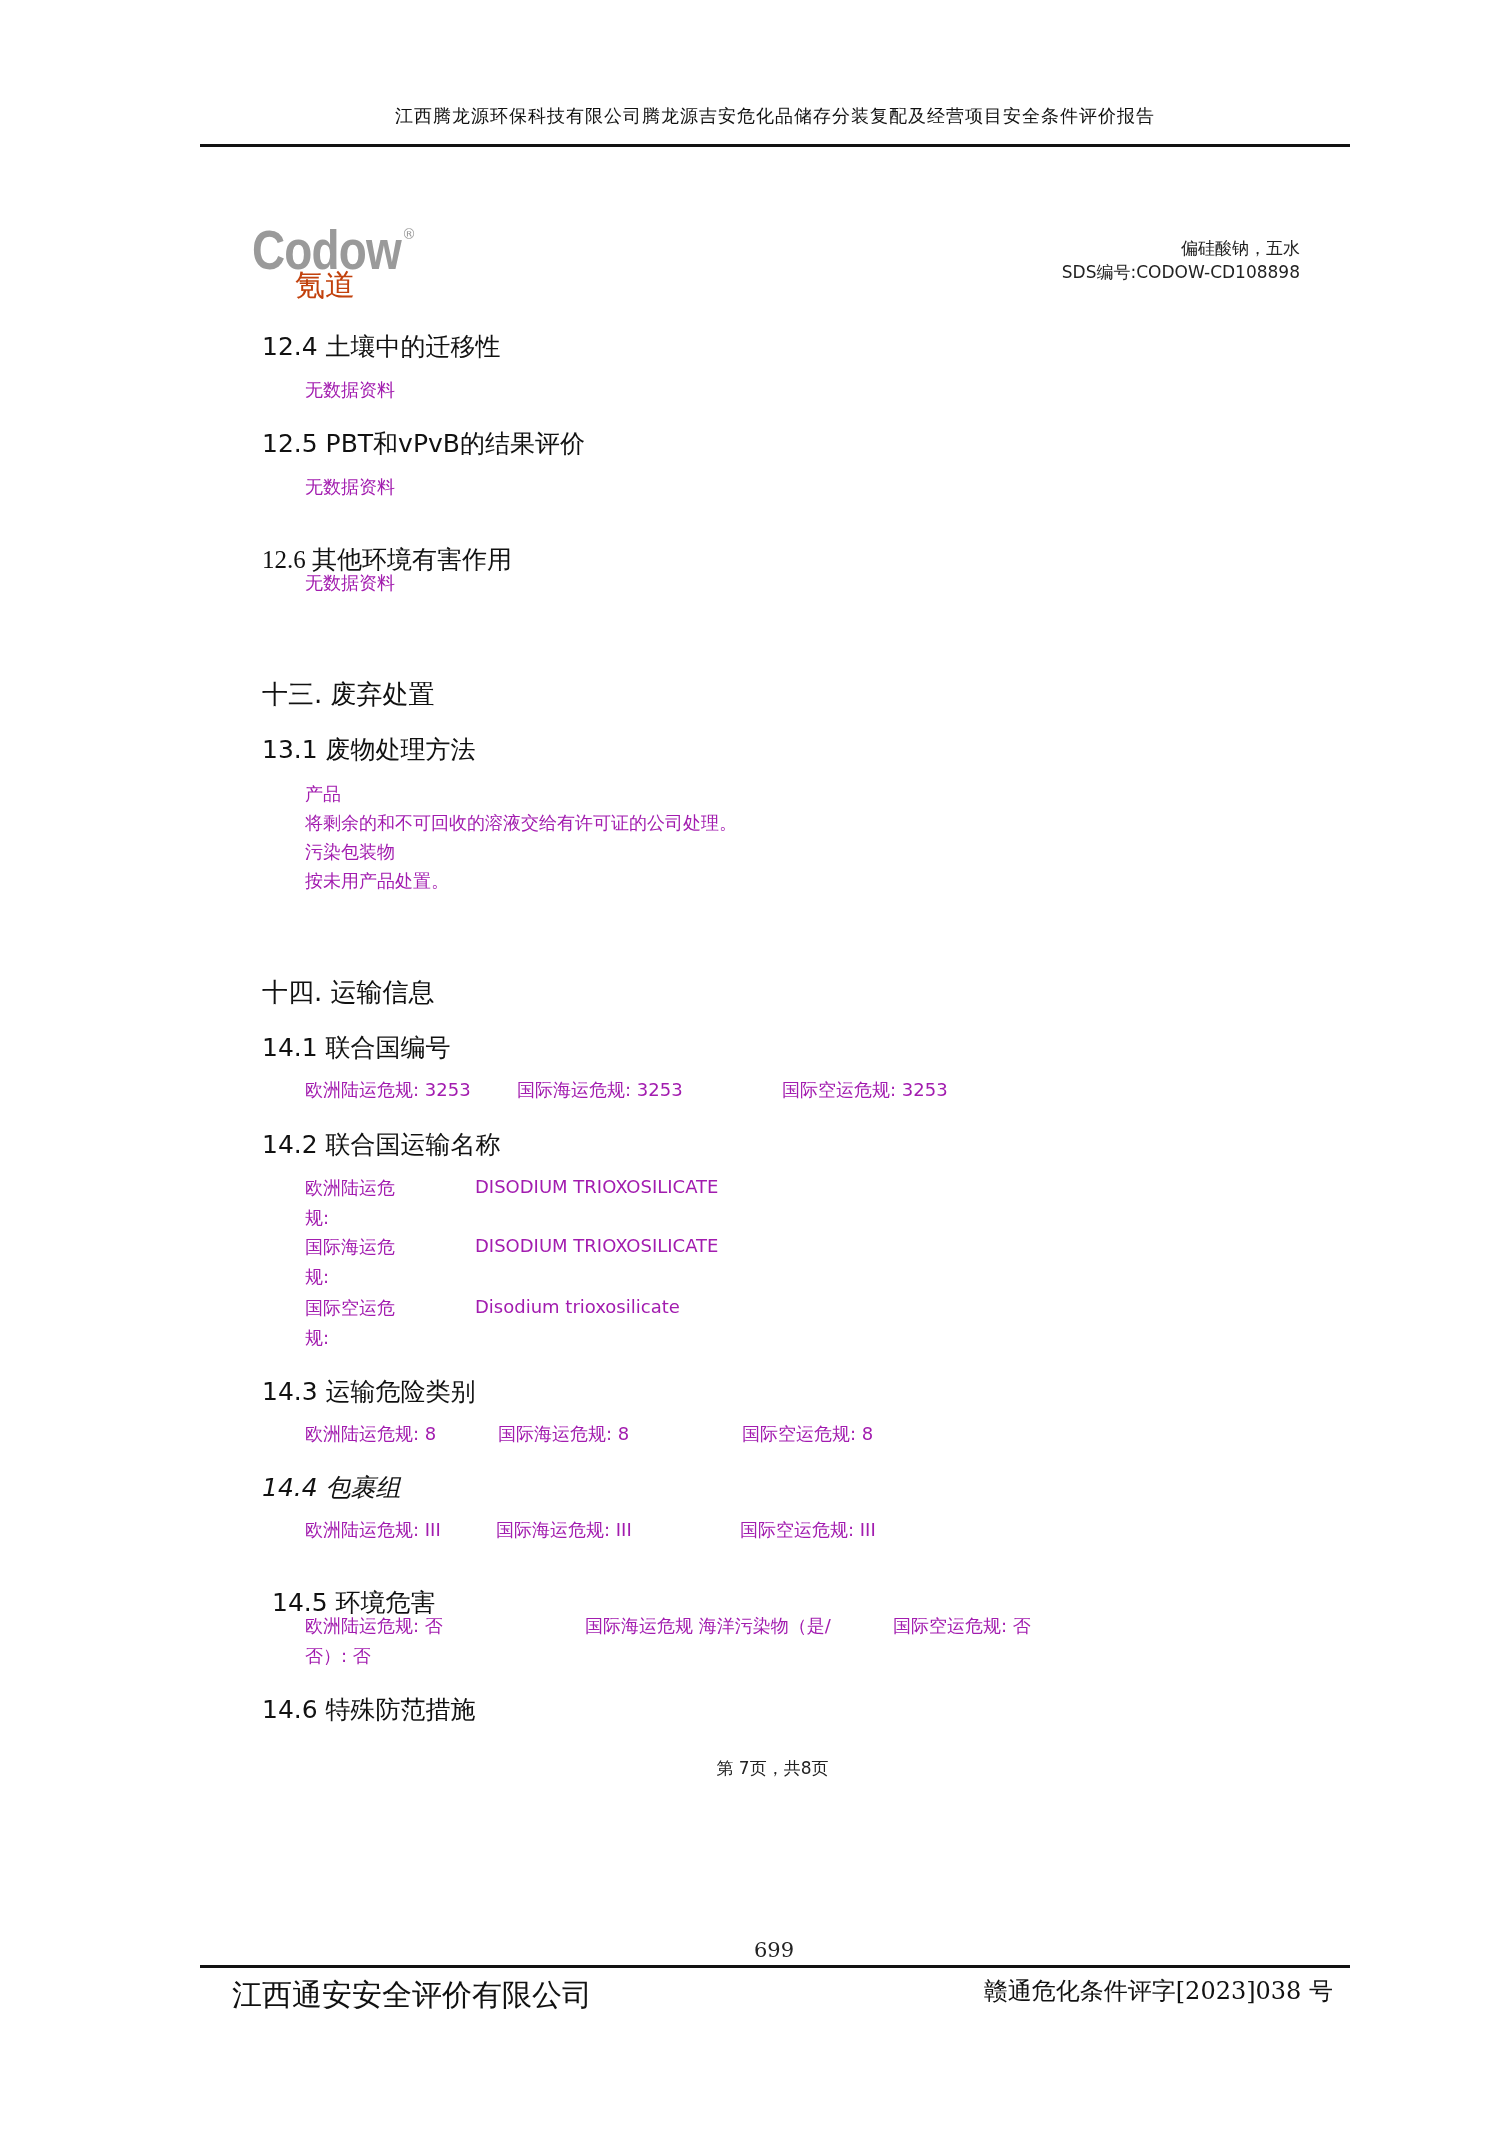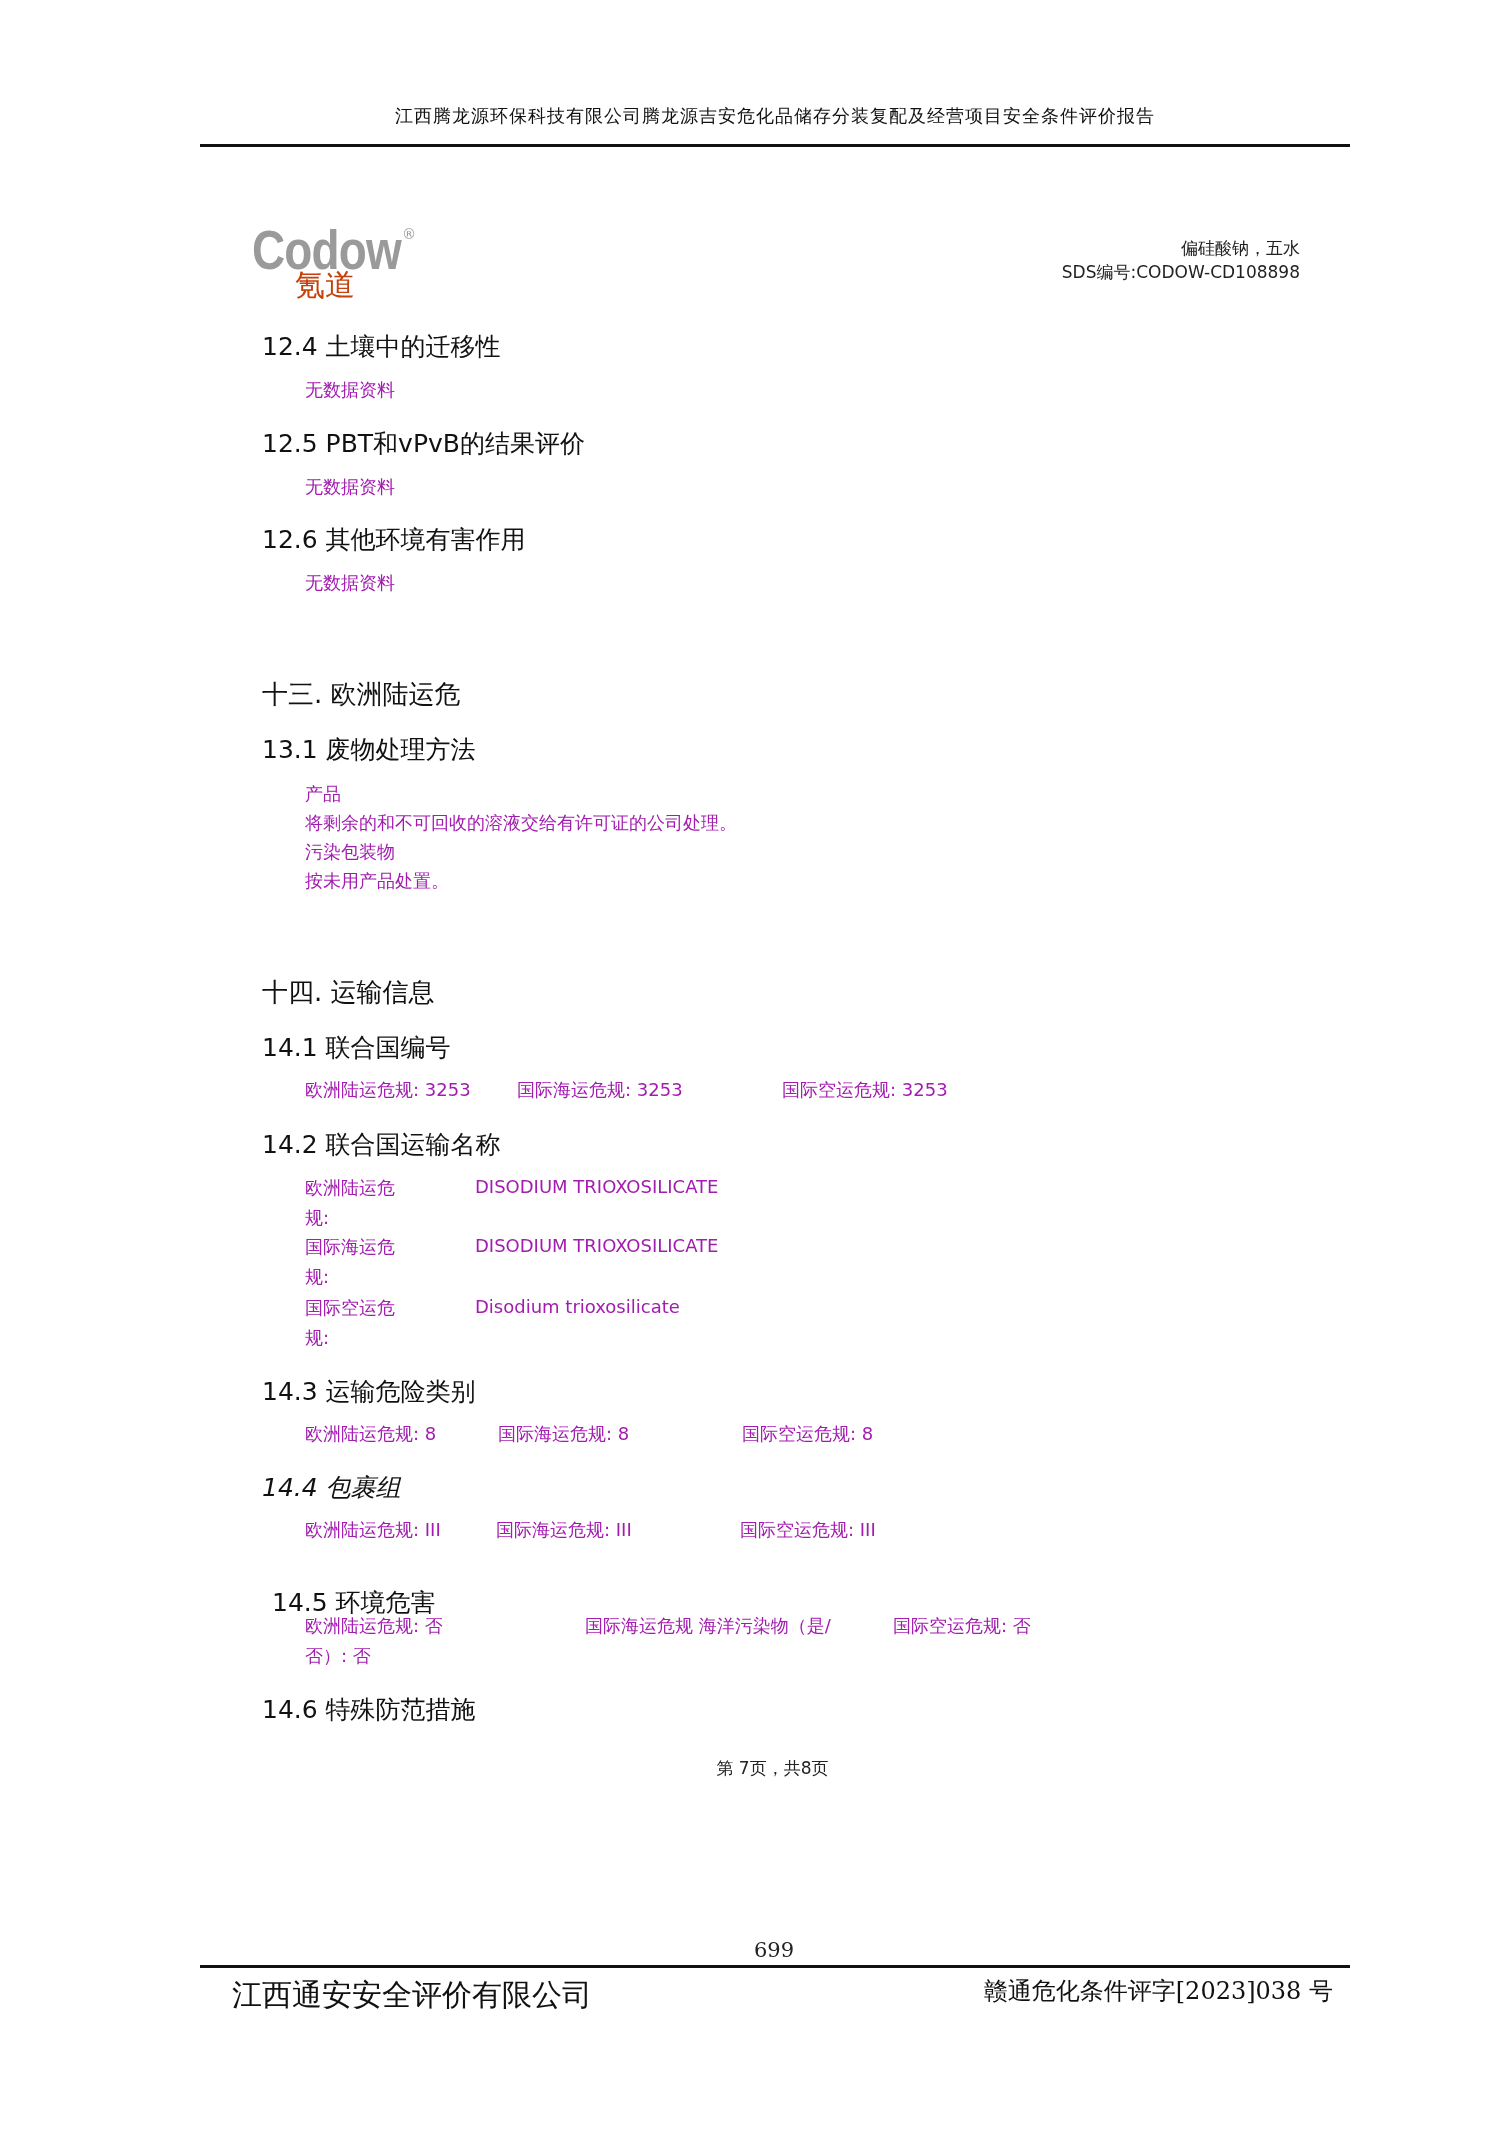--- a/index.html
+++ b/index.html
@@ -42,24 +42,24 @@
 
 <div class="abs product-name">偏硅酸钠，五水</div>
 <div class="abs sds-no">SDS编号:CODOW-CD108898</div>
 
 <div class="abs h2" style="left:262px;top:330px;">12.4 土壤中的迁移性</div>
 <div class="abs body" style="left:305px;top:378px;">无数据资料</div>
 
 <div class="abs h2" style="left:262px;top:427px;">12.5 PBT和vPvB的结果评价</div>
 <div class="abs body" style="left:305px;top:475px;">无数据资料</div>
 
-<div class="abs h2" style="left:262px;top:523px;">12.6 其他环境有害作用</div>
+<div class="abs h2" style="left:262px;top:543px;font-family:Liberation Serif, serif;">12.6 其他环境有害作用</div>
 <div class="abs body" style="left:305px;top:571px;">无数据资料</div>
 
-<div class="abs h1" style="left:262px;top:677px;">十三. 欧洲陆运危</div>
+<div class="abs h1" style="left:262px;top:677px;">十三. 废弃处置</div>
 <div class="abs h2" style="left:262px;top:733px;">13.1 废物处理方法</div>
 <div class="abs body" style="left:305px;top:782px;">产品</div>
 <div class="abs body" style="left:305px;top:811px;">将剩余的和不可回收的溶液交给有许可证的公司处理。</div>
 <div class="abs body" style="left:305px;top:840px;">污染包装物</div>
 <div class="abs body" style="left:305px;top:869px;">按未用产品处置。</div>
 
 <div class="abs h1" style="left:262px;top:975px;">十四. 运输信息</div>
 
 <div class="abs h2" style="left:262px;top:1031px;">14.1 联合国编号</div>
 <div class="abs body" style="left:305px;top:1078px;">欧洲陆运危规: 3253</div>

